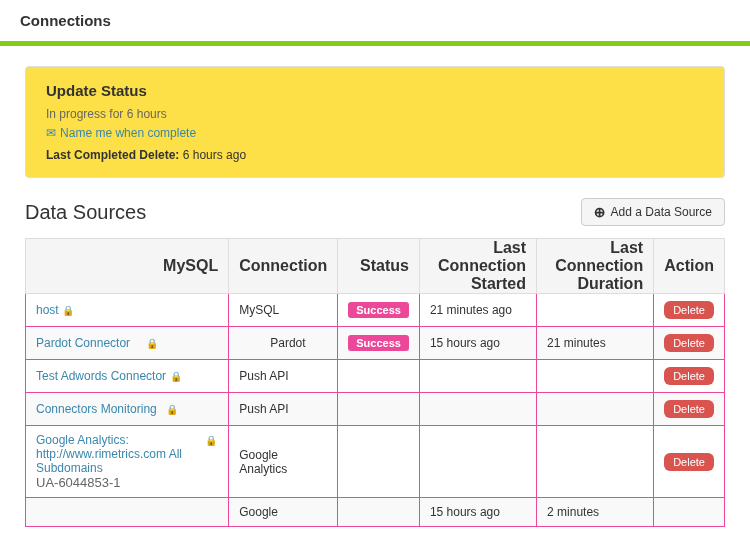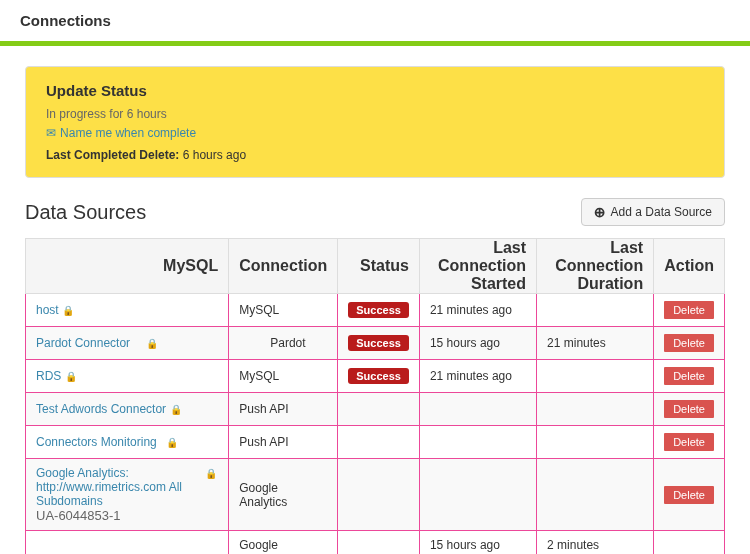--- a/index.html
+++ b/index.html
@@ -127,34 +127,34 @@
       color: #3a87ad;
       text-decoration: none;
     }
 
     .lock-icon {
       color: #999;
       font-size: 11px;
     }
 
     .status-badge {
-      background: #b91c1c;
+      background: #ec4899;
       color: #fff;
       padding: 2px 8px;
       border-radius: 3px;
       font-size: 11px;
       font-weight: bold;
       display: inline-block;
     }
 
     .delete-btn {
       background: #d9534f;
       color: #fff;
       border: none;
-      border-radius: 1px;
+      border-radius: 6px;
       padding: 3px 9px;
       font-size: 11px;
       cursor: pointer;
     }
 
     .sub-text {
       font-size: 13px;
       color: #666;
     }
 
@@ -231,33 +231,20 @@
           </td>
           <td style="white-space: pre-line; padding-left: 41px;">Pardot</td>
           <td><span class="status-badge">Success</span></td>
           <td>15 hours ago</td>
           <td>21 minutes</td>
           <td><button class="delete-btn">Delete</button></td>
         </tr>
         <tr>
           <td>
             <div style="display: flex; align-items: flex-start; gap: 4px;">
-              <div><a class="row-link" href="#">RDS</a></div>
-              <span class="lock-icon" style="font-size: 10px; margin-top: 2px;">🔒</span>
-            </div>
-          </td>
-          <td style="white-space: pre-line;">MySQL</td>
-          <td><span class="status-badge">Success</span></td>
-          <td>21 minutes ago</td>
-          <td></td>
-          <td><button class="delete-btn">Delete</button></td>
-        </tr>
-        <tr>
-          <td>
-            <div style="display: flex; align-items: flex-start; gap: 4px;">
               <div><a class="row-link" href="#">Test Adwords Connector</a></div>
               <span class="lock-icon" style="font-size: 10px; margin-top: 2px;">🔒</span>
             </div>
           </td>
           <td style="white-space: pre-line;">Push API</td>
           <td></td>
           <td></td>
           <td></td>
           <td><button class="delete-btn">Delete</button></td>
         </tr>

